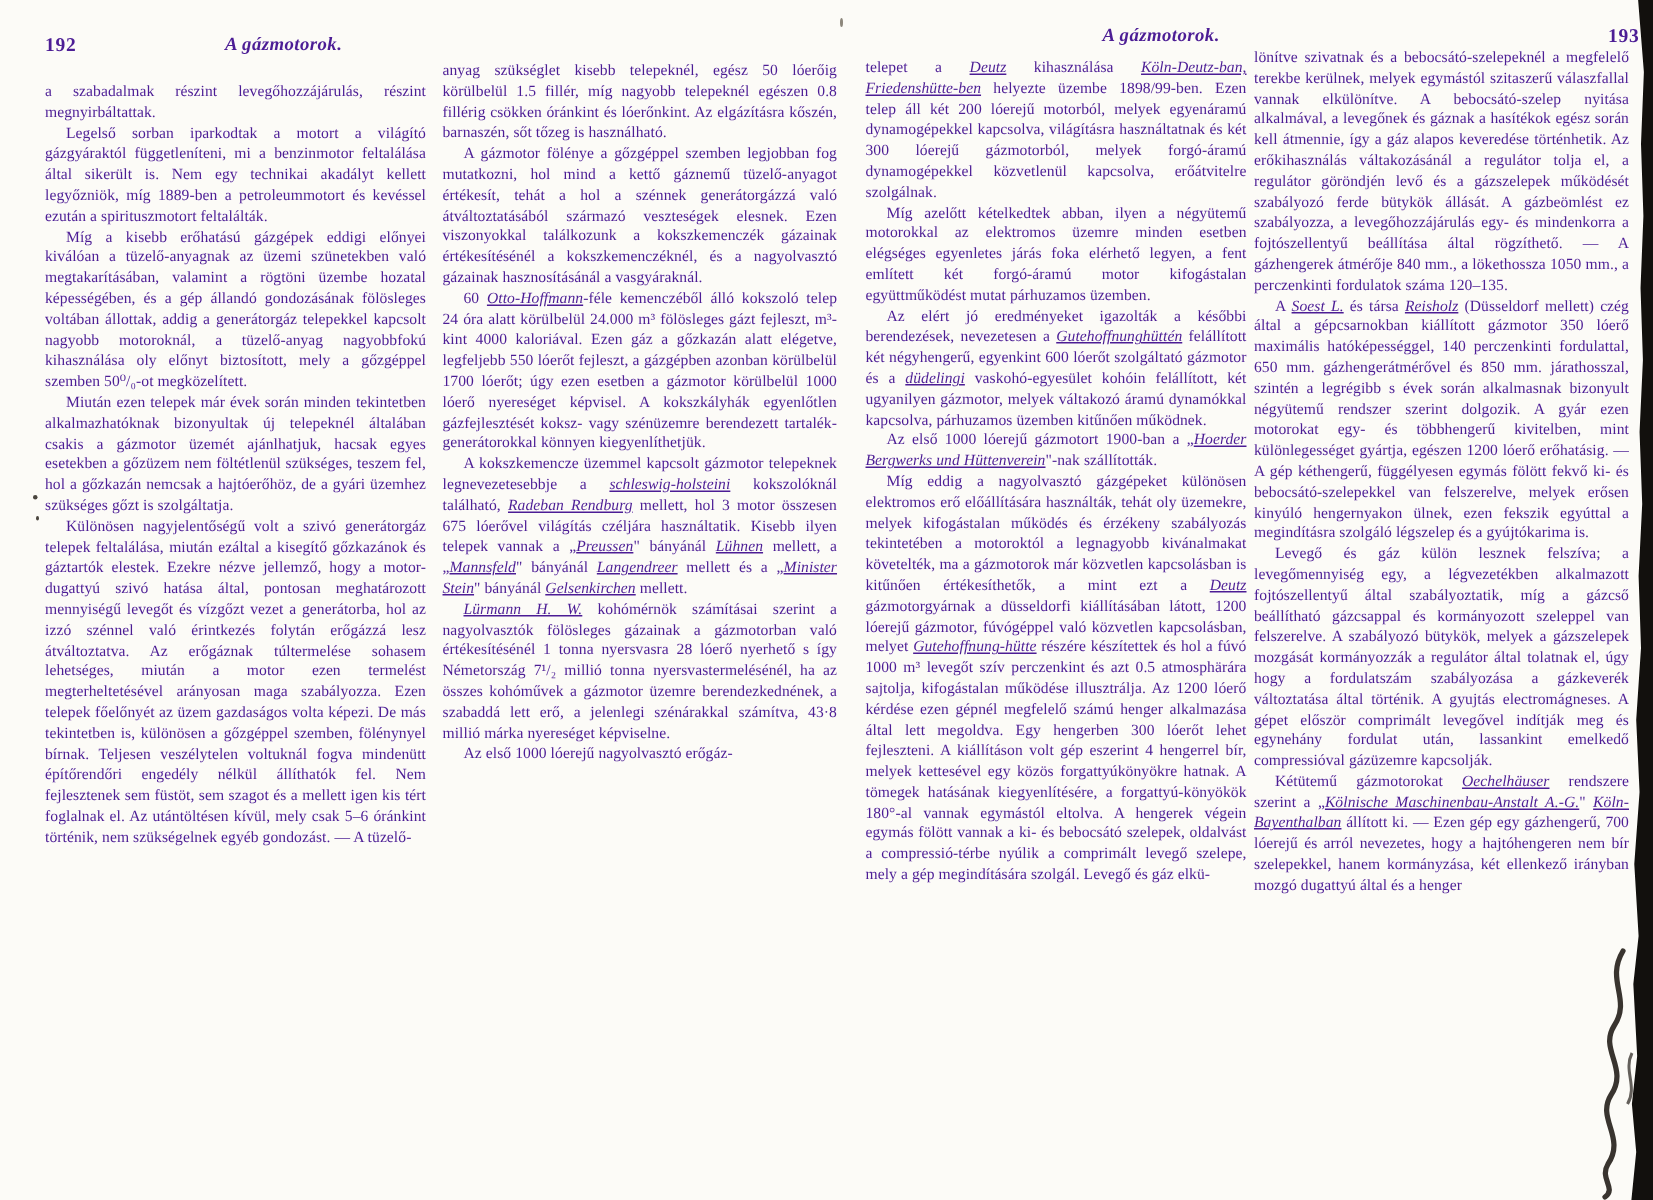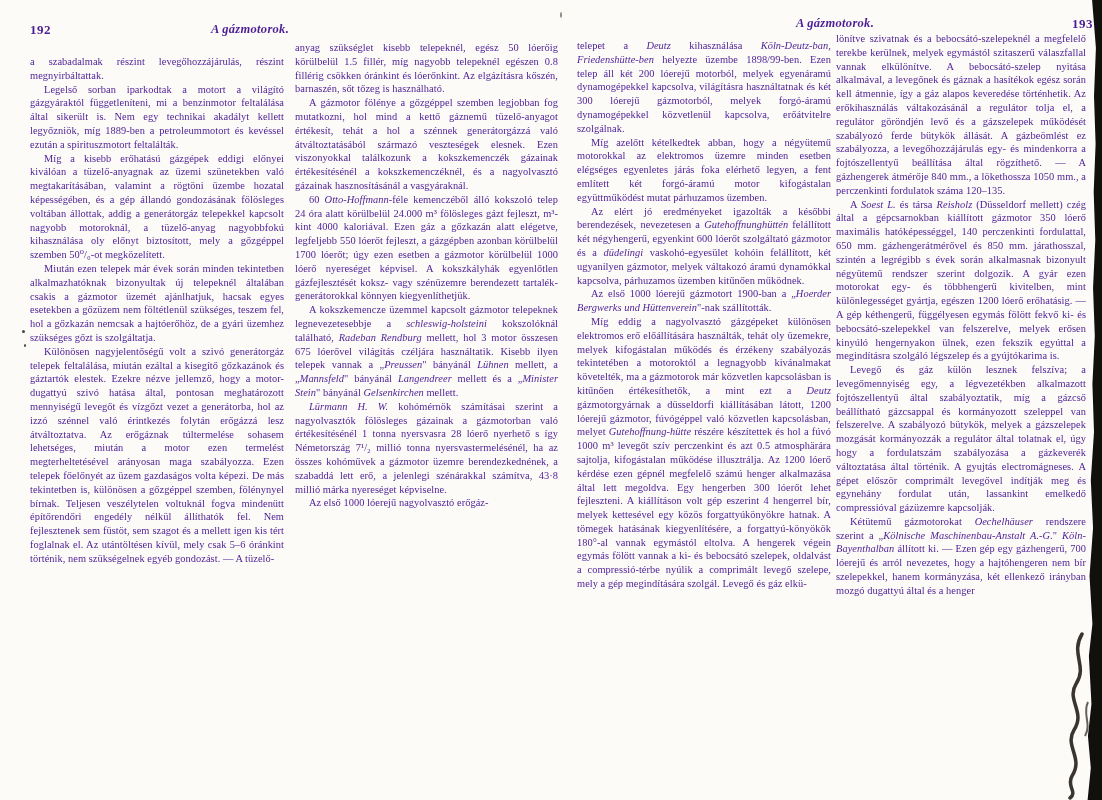--- a/index.html
+++ b/index.html
@@ -14,38 +14,38 @@
   
   .pagenum{
     position:absolute;
     font-size:13px;font-weight:bold;letter-spacing:0.5px;
   }
   .pagenum.left{left:30px;top:22px;}
   .pagenum.right{left:1072px;top:16px;}
   .running-title{
     position:absolute;
     font-size:12.5px;font-weight:bold;font-style:italic;
-    letter-spacing:0.3px;text-align:center;width:200px;
+    letter-spacing:0.3px;width:200px;
   }
   .running-title.left{left:150px;top:22px;}
   .running-title.right{left:735px;top:16px;}
   
   .col{
     position:absolute;
     font-size:10.4px;line-height:13.8px;
     text-align:justify;
     letter-spacing:0.05px;
   }
   .col-1{left:30px;  top:55px; width:254px;}
   .col-2{left:295px; top:41px; width:263px;}
   .col-3{left:577px; top:39px; width:254px;}
   .col-4{left:836px; top:32px; width:250px;}
   .para{margin:0;}
   .para.indent{text-indent:14px;}
-  .para i{font-style:italic;}
+  .para i{font-style:italic;text-decoration:underline;}
   
   .scan-edge{
     position:absolute;right:0;top:0;width:16px;height:800px;
     background:#12100d;
     clip-path:polygon(
       38% 0, 100% 0, 100% 100%, 10% 100%,
       30% 96%, 12% 92%, 34% 88%, 18% 82%, 40% 78%,
       22% 72%, 44% 66%, 30% 60%, 50% 54%, 40% 48%,
       55% 42%, 44% 36%, 58% 30%, 48% 24%, 60% 18%,
       50% 12%, 62% 6%
@@ -78,21 +78,21 @@
   <div class="col col-2">
       <p class="para"><span>anyag szükséglet kisebb telepeknél, egész 50 lóerőig körülbelül 1.5 fillér, míg nagyobb telepeknél egészen 0.8 fillérig csökken óránkint és lóerőnkint. Az elgázításra kőszén, barnaszén, sőt tőzeg is használható.</span></p>
       <p class="para indent"><span>A gázmotor fölénye a gőzgéppel szemben legjobban fog mutatkozni, hol mind a kettő gáznemű tüzelő-anyagot értékesít, tehát a hol a szénnek generátorgázzá való átváltoztatásából származó veszteségek elesnek. Ezen viszonyokkal találkozunk a kokszkemenczék gázainak értékesítésénél a kokszkemenczéknél, és a nagyolvasztó gázainak hasznosításánál a vasgyáraknál.</span></p>
       <p class="para indent"><span>60 </span><i>Otto-Hoffmann</i><span>-féle kemenczéből álló kokszoló telep 24 óra alatt körülbelül 24.000 m³ fölösleges gázt fejleszt, m³-kint 4000 kaloriával. Ezen gáz a gőzkazán alatt elégetve, legfeljebb 550 lóerőt fejleszt, a gázgépben azonban körülbelül 1700 lóerőt; úgy ezen esetben a gázmotor körülbelül 1000 lóerő nyereséget képvisel. A kokszkályhák egyenlőtlen gázfejlesztését koksz- vagy szénüzemre berendezett tartalék-generátorokkal könnyen kiegyenlíthetjük.</span></p>
       <p class="para indent"><span>A kokszkemencze üzemmel kapcsolt gázmotor telepeknek legnevezetesebbje a </span><i>schleswig-holsteini</i><span> kokszolóknál található, </span><i>Radeban Rendburg</i><span> mellett, hol 3 motor összesen 675 lóerővel világítás czéljára használtatik. Kisebb ilyen telepek vannak a „</span><i>Preussen</i><span>" bányánál </span><i>Lühnen</i><span> mellett, a „</span><i>Mannsfeld</i><span>" bányánál </span><i>Langendreer</i><span> mellett és a „</span><i>Minister Stein</i><span>" bányánál </span><i>Gelsenkirchen</i><span> mellett.</span></p>
       <p class="para indent"><i>Lürmann H. W.</i><span> kohómérnök számításai szerint a nagyolvasztók fölösleges gázainak a gázmotorban való értékesítésénél 1 tonna nyersvasra 28 lóerő nyerhető s így Németország 7¹/₂ millió tonna nyersvastermelésénél, ha az összes kohóművek a gázmotor üzemre berendezkednének, a szabaddá lett erő, a jelenlegi szénárakkal számítva, 43·8 millió márka nyereséget képviselne.</span></p>
       <p class="para indent"><span>Az első 1000 lóerejű nagyolvasztó erőgáz-</span></p>
     </div>
   <div class="col col-3">
       <p class="para"><span>telepet a </span><i>Deutz</i><span> kihasználása </span><i>Köln-Deutz-ban, Friedenshütte-ben</i><span> helyezte üzembe 1898/99-ben. Ezen telep áll két 200 lóerejű motorból, melyek egyenáramú dynamogépekkel kapcsolva, világításra használtatnak és két 300 lóerejű gázmotorból, melyek forgó-áramú dynamogépekkel közvetlenül kapcsolva, erőátvitelre szolgálnak.</span></p>
-      <p class="para indent"><span>Míg azelőtt kételkedtek abban, hogy a négyütemű motorokkal az elektromos üzemre minden esetben elégséges egyenletes járás foka elérhető legyen, a fent említett két forgó-áramú motor kifogástalan együttműködést mutat párhuzamos üzemben.</span></p>
+      <p class="para indent"><span>Míg azelőtt kételkedtek abban, ilyen a négyütemű motorokkal az elektromos üzemre minden esetben elégséges egyenletes járás foka elérhető legyen, a fent említett két forgó-áramú motor kifogástalan együttműködést mutat párhuzamos üzemben.</span></p>
       <p class="para indent"><span>Az elért jó eredményeket igazolták a későbbi berendezések, nevezetesen a </span><i>Gutehoffnunghüttén</i><span> felállított két négyhengerű, egyenkint 600 lóerőt szolgáltató gázmotor és a </span><i>düdelingi</i><span> vaskohó-egyesület kohóin felállított, két ugyanilyen gázmotor, melyek váltakozó áramú dynamókkal kapcsolva, párhuzamos üzemben kitűnően működnek.</span></p>
       <p class="para indent"><span>Az első 1000 lóerejű gázmotort 1900-ban a „</span><i>Hoerder Bergwerks und Hüttenverein</i><span>"-nak szállították.</span></p>
       <p class="para indent"><span>Míg eddig a nagyolvasztó gázgépeket különösen elektromos erő előállítására használták, tehát oly üzemekre, melyek kifogástalan működés és érzékeny szabályozás tekintetében a motoroktól a legnagyobb kivánalmakat követelték, ma a gázmotorok már közvetlen kapcsolásban is kitűnően értékesíthetők, a mint ezt a </span><i>Deutz</i><span> gázmotorgyárnak a düsseldorfi kiállításában látott, 1200 lóerejű gázmotor, fúvógéppel való közvetlen kapcsolásban, melyet </span><i>Gutehoffnung-hütte</i><span> részére készítettek és hol a fúvó 1000 m³ levegőt szív perczenkint és azt 0.5 atmosphärára sajtolja, kifogástalan működése illusztrálja. Az 1200 lóerő kérdése ezen gépnél megfelelő számú henger alkalmazása által lett megoldva. Egy hengerben 300 lóerőt lehet fejleszteni. A kiállításon volt gép eszerint 4 hengerrel bír, melyek kettesével egy közös forgattyúkönyökre hatnak. A tömegek hatásának kiegyenlítésére, a forgattyú-könyökök 180°-al vannak egymástól eltolva. A hengerek végein egymás fölött vannak a ki- és bebocsátó szelepek, oldalvást a compressió-térbe nyúlik a comprimált levegő szelepe, mely a gép megindítására szolgál. Levegő és gáz elkü-</span></p>
     </div>
   <div class="col col-4">
       <p class="para"><span>lönítve szivatnak és a bebocsátó-szelepeknél a megfelelő terekbe kerülnek, melyek egymástól szitaszerű válaszfallal vannak elkülönítve. A bebocsátó-szelep nyitása alkalmával, a levegőnek és gáznak a hasítékok egész során kell átmennie, így a gáz alapos keveredése történhetik. Az erőkihasználás váltakozásánál a regulátor tolja el, a regulátor göröndjén levő és a gázszelepek működését szabályozó ferde bütykök állását. A gázbeömlést ez szabályozza, a levegőhozzájárulás egy- és mindenkorra a fojtószellentyű beállítása által rögzíthető. — A gázhengerek átmérője 840 mm., a lökethossza 1050 mm., a perczenkinti fordulatok száma 120–135.</span></p>
       <p class="para indent"><span>A </span><i>Soest L.</i><span> és társa </span><i>Reisholz</i><span> (Düsseldorf mellett) czég által a gépcsarnokban kiállított gázmotor 350 lóerő maximális hatóképességgel, 140 perczenkinti fordulattal, 650 mm. gázhengerátmérővel és 850 mm. járathosszal, szintén a legrégibb s évek során alkalmasnak bizonyult négyütemű rendszer szerint dolgozik. A gyár ezen motorokat egy- és többhengerű kivitelben, mint különlegességet gyártja, egészen 1200 lóerő erőhatásig. — A gép kéthengerű, függélyesen egymás fölött fekvő ki- és bebocsátó-szelepekkel van felszerelve, melyek erősen kinyúló hengernyakon ülnek, ezen fekszik egyúttal a megindításra szolgáló légszelep és a gyújtókarima is.</span></p>
       <p class="para indent"><span>Levegő és gáz külön lesznek felszíva; a levegőmennyiség egy, a légvezetékben alkalmazott fojtószellentyű által szabályoztatik, míg a gázcső beállítható gázcsappal és kormányozott szeleppel van felszerelve. A szabályozó bütykök, melyek a gázszelepek mozgását kormányozzák a regulátor által tolatnak el, úgy hogy a fordulatszám szabályozása a gázkeverék változtatása által történik. A gyujtás electromágneses. A gépet először comprimált levegővel indítják meg és egynehány fordulat után, lassankint emelkedő compressióval gázüzemre kapcsolják.</span></p>
       <p class="para indent"><span>Kétütemű gázmotorokat </span><i>Oechelhäuser</i><span> rendszere szerint a „</span><i>Kölnische Maschinenbau-Anstalt A.-G.</i><span>" </span><i>Köln-Bayenthalban</i><span> állított ki. — Ezen gép egy gázhengerű, 700 lóerejű és arról nevezetes, hogy a hajtóhengeren nem bír szelepekkel, hanem kormányzása, két ellenkező irányban mozgó dugattyú által és a henger</span></p>
     </div>

